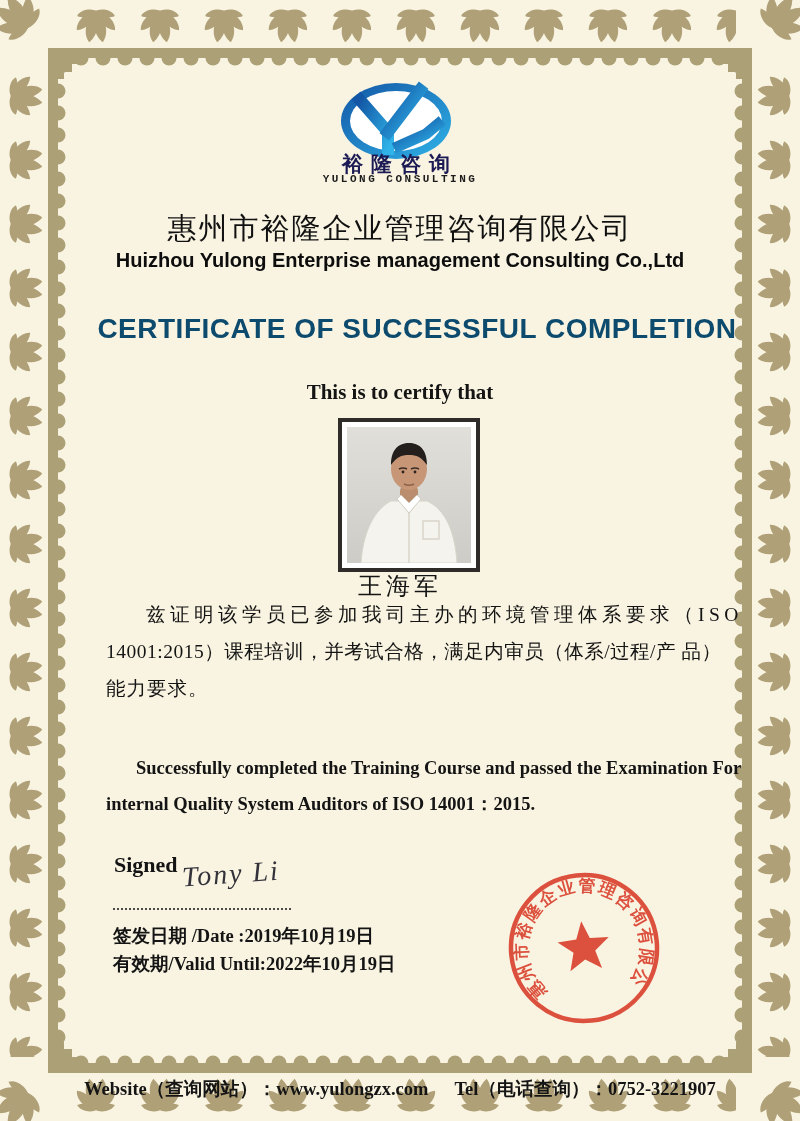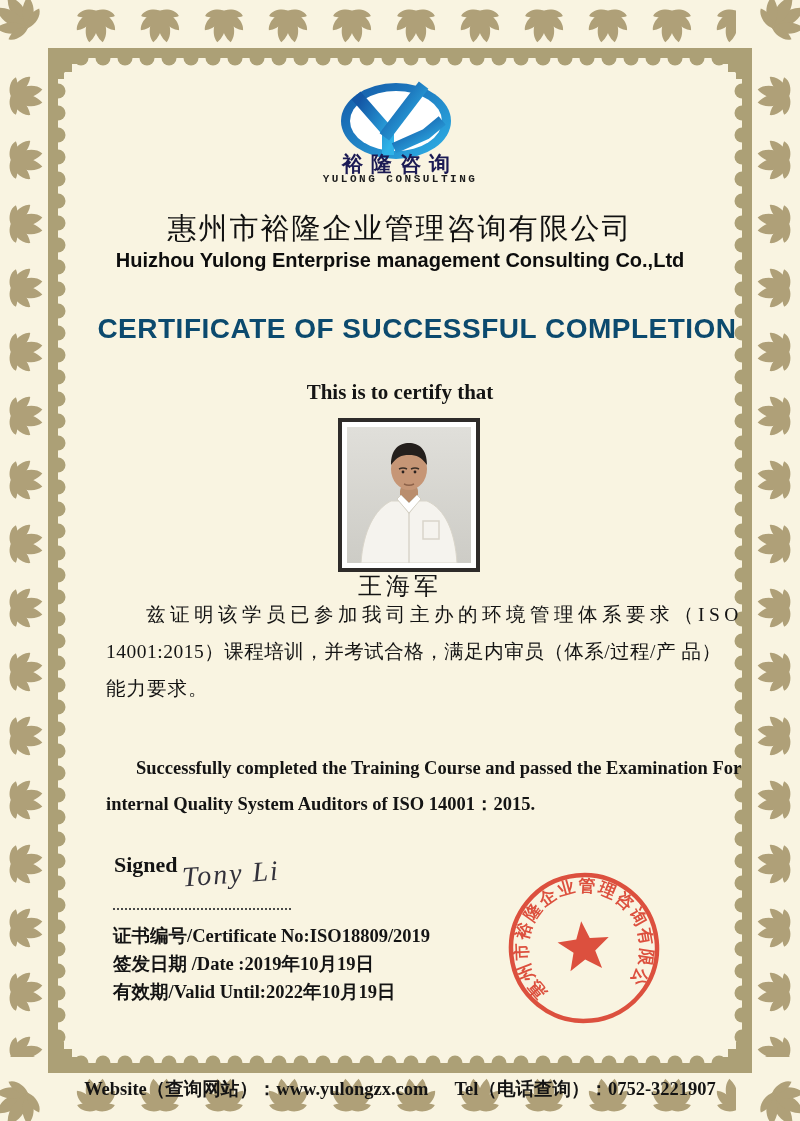--- a/index.html
+++ b/index.html
@@ -177,21 +177,20 @@
   <div class="abs content en-para">
     <div class="en-line1">Successfully completed the Training Course and passed the Examination For</div>
     <div class="en-line2">internal Quality System Auditors of ISO 14001：2015.</div>
   </div>
 
   <div class="abs content signed-label">Signed</div>
   <div class="abs content signature">Tony Li</div>
   <div class="abs content sig-line"></div>
 
   <div class="abs content details">
-    <div>证书编号/Certificate No:ISO18809/2019</div>
     <div>签发日期 /Date :2019年10月19日</div>
     <div>有效期/Valid Until:2022年10月19日</div>
   </div>
 
   <div class="abs center content footer">
     <span>Website（查询网站）：</span><span>www.yulongzx.com</span><span class="tel-label">Tel（电话查询）：</span><span>0752-3221907</span>
   </div>
 
   <svg class="abs stamp" width="164" height="164" viewBox="0 0 164 164">
     <g transform="translate(82,82) rotate(-6)">

